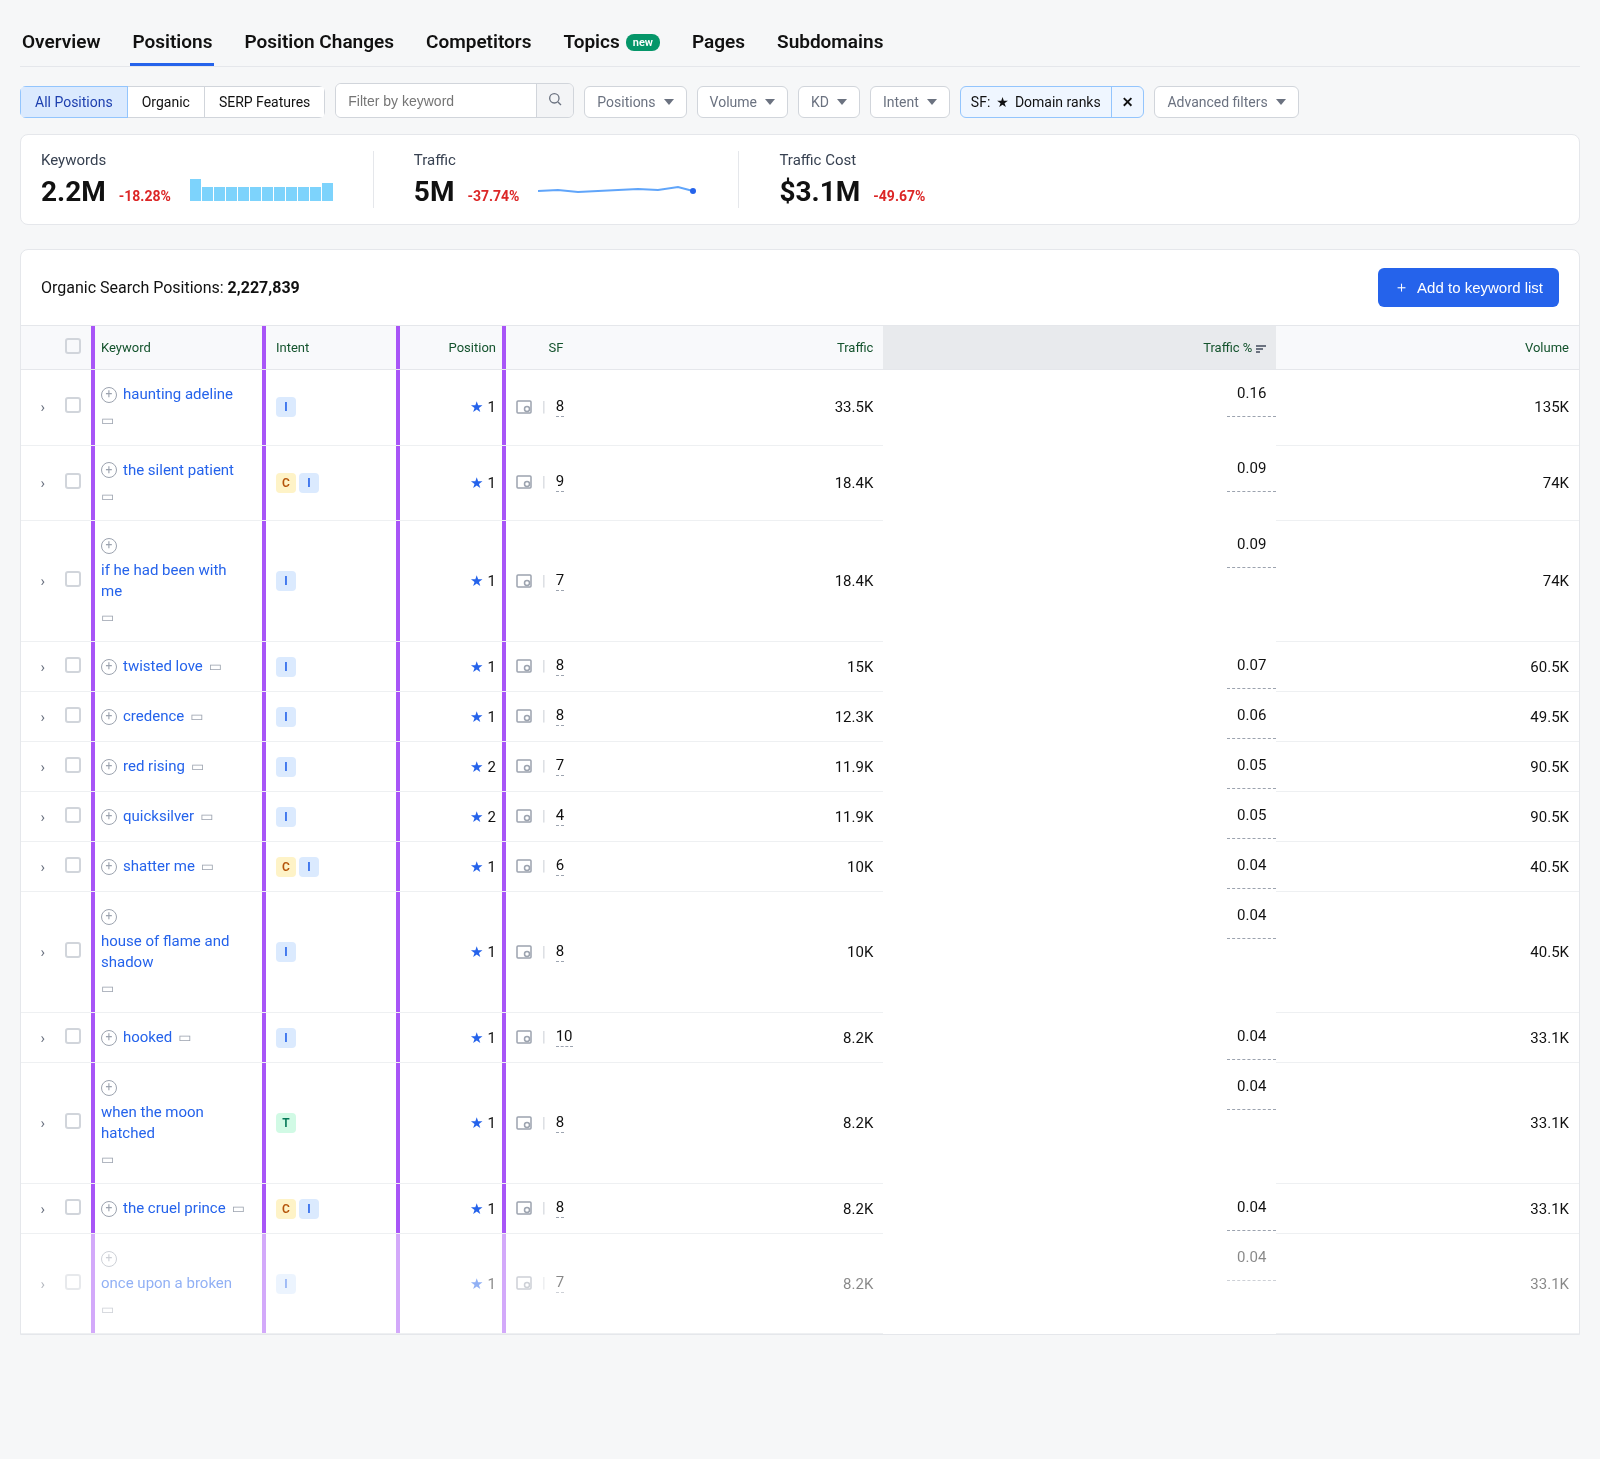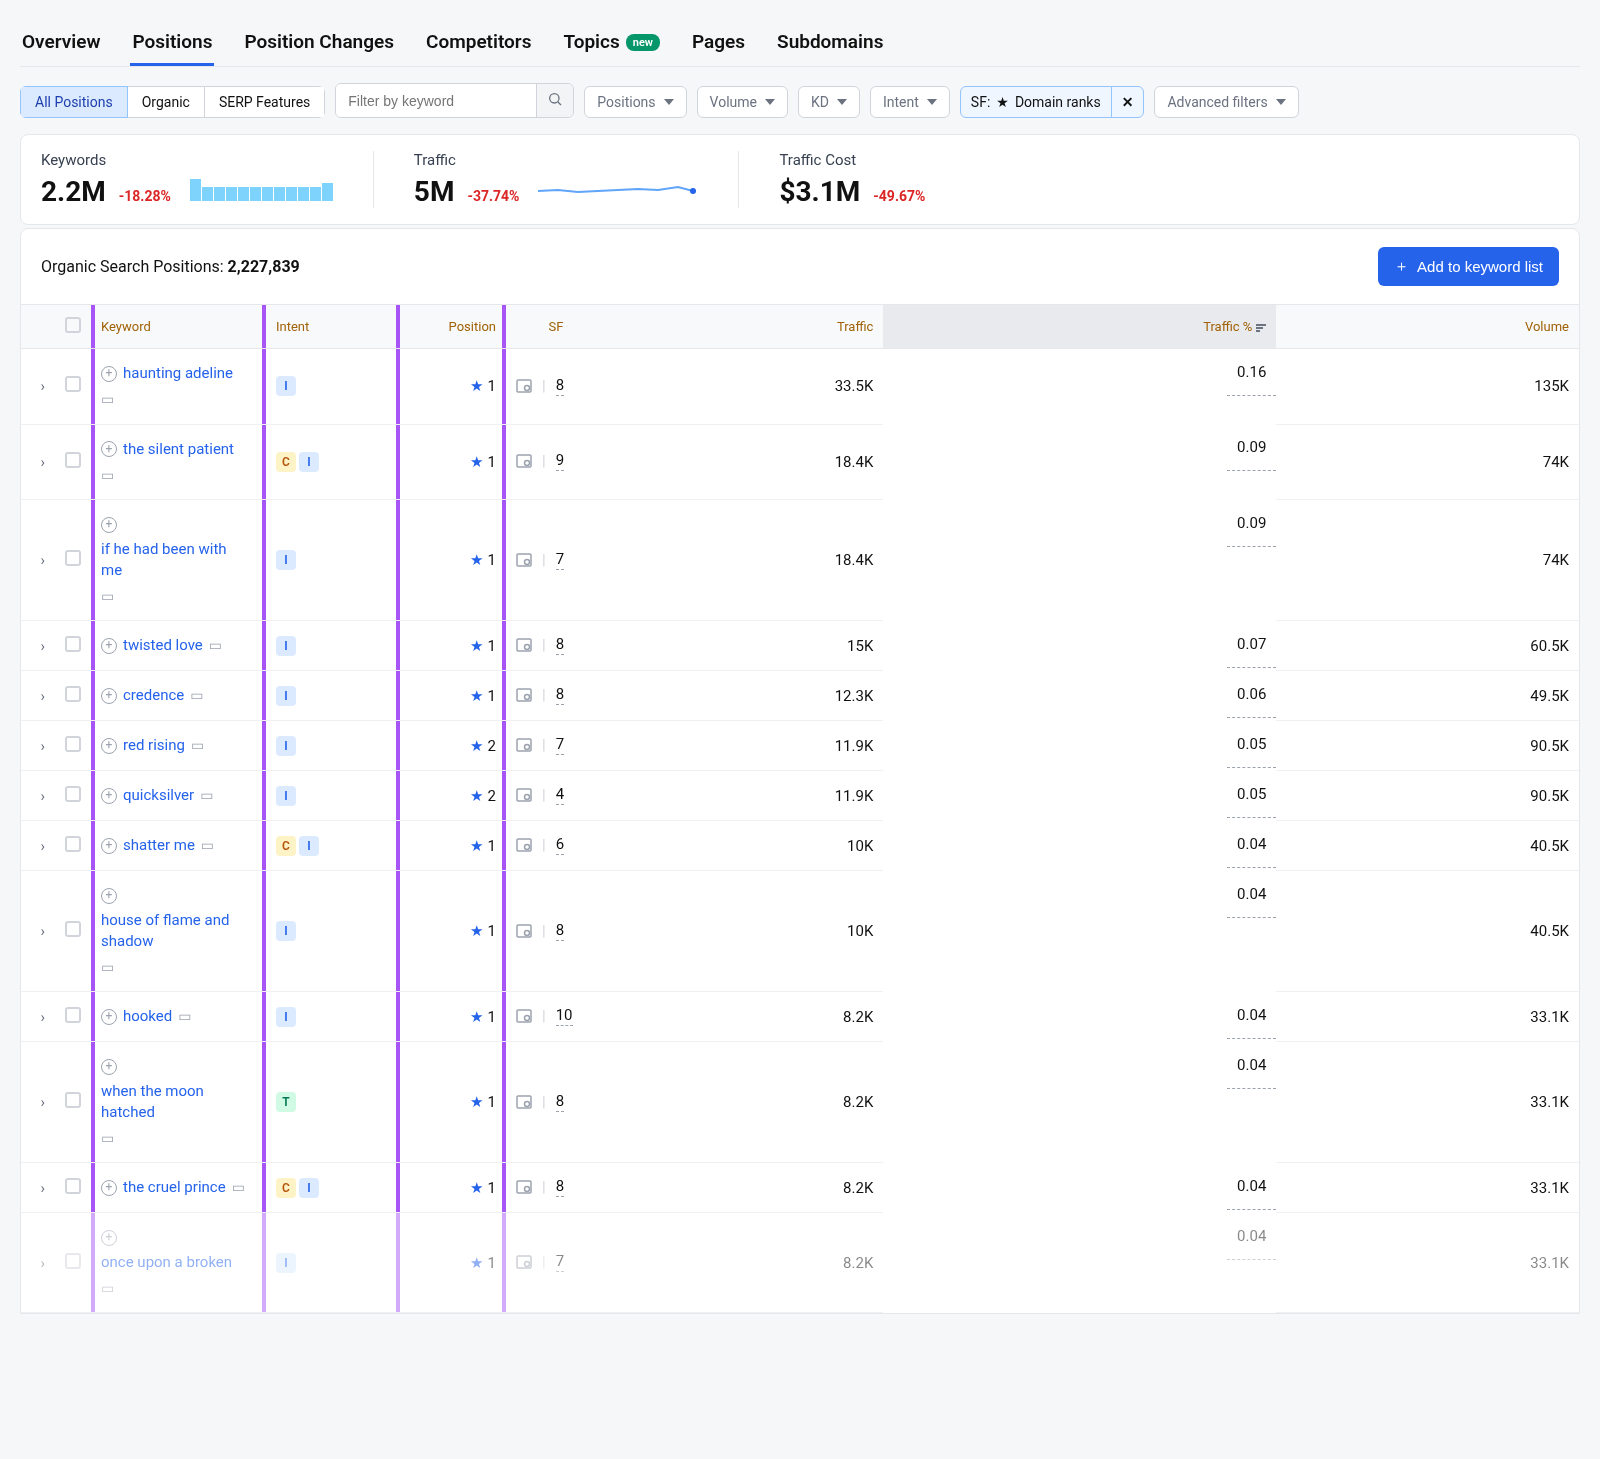--- a/index.html
+++ b/index.html
@@ -14,35 +14,35 @@
 .btn-group .seg.active{background:#dbeafe;border-color:#93c5fd;color:#1e40af}
 .btn-group .seg+.seg{border-left:none}
 .filter-input{display:flex;border:1px solid #d1d5db;border-radius:6px;overflow:hidden}
 .filter-input input{border:none;outline:none;padding:7px 12px;font-size:14px;width:200px}
 .filter-input .srch{background:#f3f4f6;border-left:1px solid #d1d5db;padding:7px 10px;cursor:pointer}
 .drop{border:1px solid #d1d5db;background:#fff;border-radius:6px;padding:7px 12px;font-size:14px;color:#6b7280;display:inline-flex;align-items:center;gap:8px;cursor:pointer}
 .chev{width:0;height:0;border-left:5px solid transparent;border-right:5px solid transparent;border-top:6px solid #6b7280}
 .sf-chip{display:inline-flex;align-items:center;border:1px solid #93c5fd;background:#eff6ff;border-radius:6px;overflow:hidden;font-size:14px}
 .sf-chip .lbl{padding:7px 10px;display:flex;align-items:center;gap:6px}
 .sf-chip .close{border-left:1px solid #93c5fd;padding:7px 10px;cursor:pointer;font-weight:600}
-.stats{background:#fff;border:1px solid #e5e7eb;border-radius:8px;display:flex;padding:16px 20px;margin-bottom:3px}
+.stats{background:#fff;border:1px solid #e5e7eb;border-radius:8px;display:flex;padding:16px 20px;margin-bottom:24px}
 .stat{padding-right:40px;margin-right:40px;border-right:1px solid #e5e7eb}
 .stat:last-child{border:none}
 .stat-lbl{font-size:15px;color:#374151;margin-bottom:6px}
 .stat-val{font-size:28px;font-weight:700;display:inline-flex;align-items:baseline;gap:13px}
 .neg{color:#dc2626;font-size:14px;font-weight:700}
 .bars{display:inline-flex;gap:1px;align-items:flex-end;margin-left:6px}
 .bars span{width:11px;background:#7dd3fc}
 .line{width:160px;height:22px;margin-left:6px}
 .panel{background:#fff;border:1px solid #e5e7eb;border-radius:8px 8px 0 0;overflow:hidden}
 .panel-h{display:flex;justify-content:space-between;align-items:center;padding:18px 20px}
 .panel-h .title{font-size:16px}
 .add-btn{background:#2563eb;color:#fff;border:none;border-radius:6px;padding:10px 16px;font-size:15px;font-weight:500;cursor:pointer;display:inline-flex;align-items:center;gap:8px}
 table{width:100%;border-collapse:collapse}
-thead th{background:#f8f9fb;text-align:left;font-size:13px;font-weight:400;color:#a16207;padding:12px 10px;border-top:1px solid #e5e7eb;border-bottom:1px solid #e5e7eb}
+thead th{background:#f8f9fb;text-align:left;font-size:13px;font-weight:400;color:#14532d;padding:12px 10px;border-top:1px solid #e5e7eb;border-bottom:1px solid #e5e7eb}
 thead th.r{text-align:right}
 thead th.sorted{background:#e8eaed}
 tbody td{padding:14px 10px;border-bottom:1px solid #eef0f2;font-size:15px;vertical-align:middle}
 tbody td.r{text-align:right}
 .exp{color:#6b7280;cursor:pointer;font-size:15px}
 .cb{width:16px;height:16px;border:2px solid #d1d5db;border-radius:3px;display:inline-block}
 .kw{color:#2563eb;cursor:pointer;display:inline-flex;align-items:center;gap:6px;max-width:150px;flex-wrap:wrap;line-height:1.4}
 .plus{width:16px;height:16px;border:1.5px solid #9ca3af;border-radius:50%;display:inline-flex;align-items:center;justify-content:center;color:#9ca3af;font-size:12px;flex:0 0 16px}
 .serp{color:#9ca3af;font-size:14px}
 .intent-b{display:inline-flex;width:20px;height:20px;border-radius:4px;align-items:center;justify-content:center;font-size:12px;font-weight:600;margin-right:3px}

